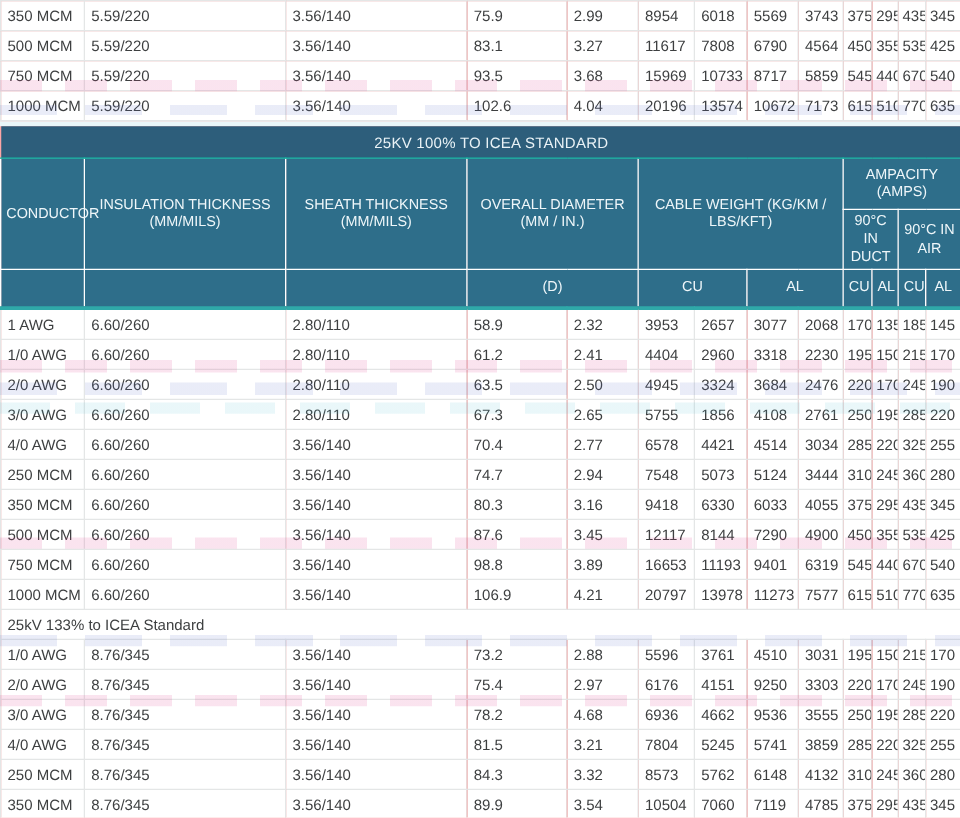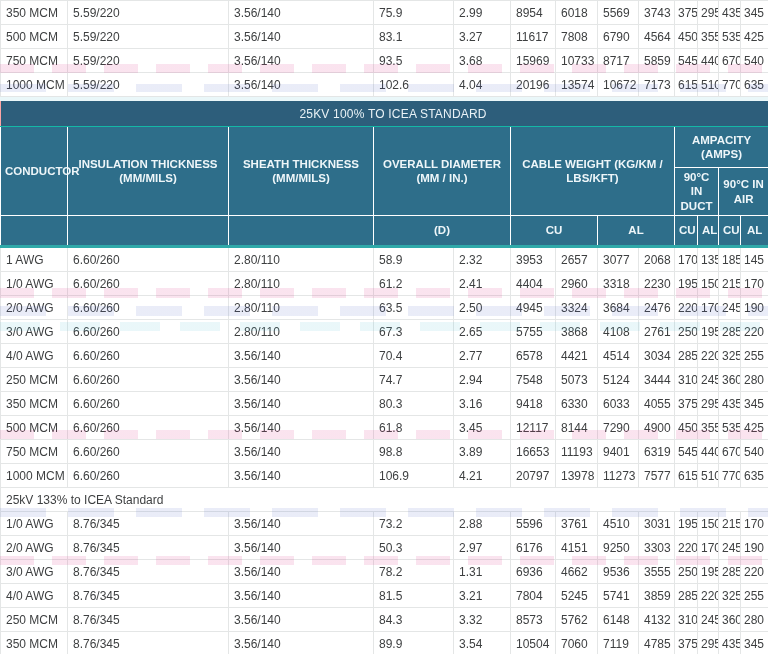--- a/index.html
+++ b/index.html
@@ -26,21 +26,21 @@
   th{font-weight:normal;}
   .title-row th{
     background:#2d5e7b;color:#e9f2f6;height:23px;
     font-size:12px;text-align:center;border:none;border-bottom:1px solid #14b8a6;
     letter-spacing:.2px;
     padding-left:18px;
   }
   th.hc{
     background:#2e6e8a;color:#eef6f9;border:1px solid #ffffff;
     font-size:11.5px;text-align:center;vertical-align:middle;
-    padding:2px 4px;line-height:1.25;font-weight:bold;
+    padding:2px 4px;line-height:1.25;
   }
   .hrow1 th{height:36px;}
   .hrow2 th{height:32px;}
   .subhead th{height:25px;border-bottom:3px solid #2fa9a9;font-size:11.5px;}
 
   .label-row td{
     border-left:none;border-right:none;
     padding-left:6px;font-size:12.5px;color:#333537;background:#fdfefe;margin-left:22px;
   }
 
@@ -228,21 +228,21 @@
           <td class="c11">245</td>
           <td class="c12">190</td>
         </tr>
         <tr>
           <td class="c0">3/0 AWG</td>
           <td class="c1">6.60/260</td>
           <td class="c2">2.80/110</td>
           <td class="c3">67.3</td>
           <td class="c4">2.65</td>
           <td class="c5">5755</td>
-          <td class="c6">3868</td>
+          <td class="c6">1856</td>
           <td class="c7">4108</td>
           <td class="c8">2761</td>
           <td class="c9">250</td>
           <td class="c10">195</td>
           <td class="c11">285</td>
           <td class="c12">220</td>
         </tr>
         <tr>
           <td class="c0">4/0 AWG</td>
           <td class="c1">6.60/260</td>
@@ -285,21 +285,21 @@
           <td class="c8">4055</td>
           <td class="c9">375</td>
           <td class="c10">295</td>
           <td class="c11">435</td>
           <td class="c12">345</td>
         </tr>
         <tr>
           <td class="c0">500 MCM</td>
           <td class="c1">6.60/260</td>
           <td class="c2">3.56/140</td>
-          <td class="c3">61.8</td>
+          <td class="c3">87.6</td>
           <td class="c4">3.45</td>
           <td class="c5">12117</td>
           <td class="c6">8144</td>
           <td class="c7">7290</td>
           <td class="c8">4900</td>
           <td class="c9">450</td>
           <td class="c10">355</td>
           <td class="c11">535</td>
           <td class="c12">425</td>
         </tr>
@@ -352,37 +352,37 @@
           <td class="c8">3031</td>
           <td class="c9">195</td>
           <td class="c10">150</td>
           <td class="c11">215</td>
           <td class="c12">170</td>
         </tr>
         <tr>
           <td class="c0">2/0 AWG</td>
           <td class="c1">8.76/345</td>
           <td class="c2">3.56/140</td>
-          <td class="c3">50.3</td>
+          <td class="c3">75.4</td>
           <td class="c4">2.97</td>
           <td class="c5">6176</td>
           <td class="c6">4151</td>
           <td class="c7">9250</td>
           <td class="c8">3303</td>
           <td class="c9">220</td>
           <td class="c10">170</td>
           <td class="c11">245</td>
           <td class="c12">190</td>
         </tr>
         <tr>
           <td class="c0">3/0 AWG</td>
           <td class="c1">8.76/345</td>
           <td class="c2">3.56/140</td>
           <td class="c3">78.2</td>
-          <td class="c4">1.31</td>
+          <td class="c4">4.68</td>
           <td class="c5">6936</td>
           <td class="c6">4662</td>
           <td class="c7">9536</td>
           <td class="c8">3555</td>
           <td class="c9">250</td>
           <td class="c10">195</td>
           <td class="c11">285</td>
           <td class="c12">220</td>
         </tr>
         <tr>

